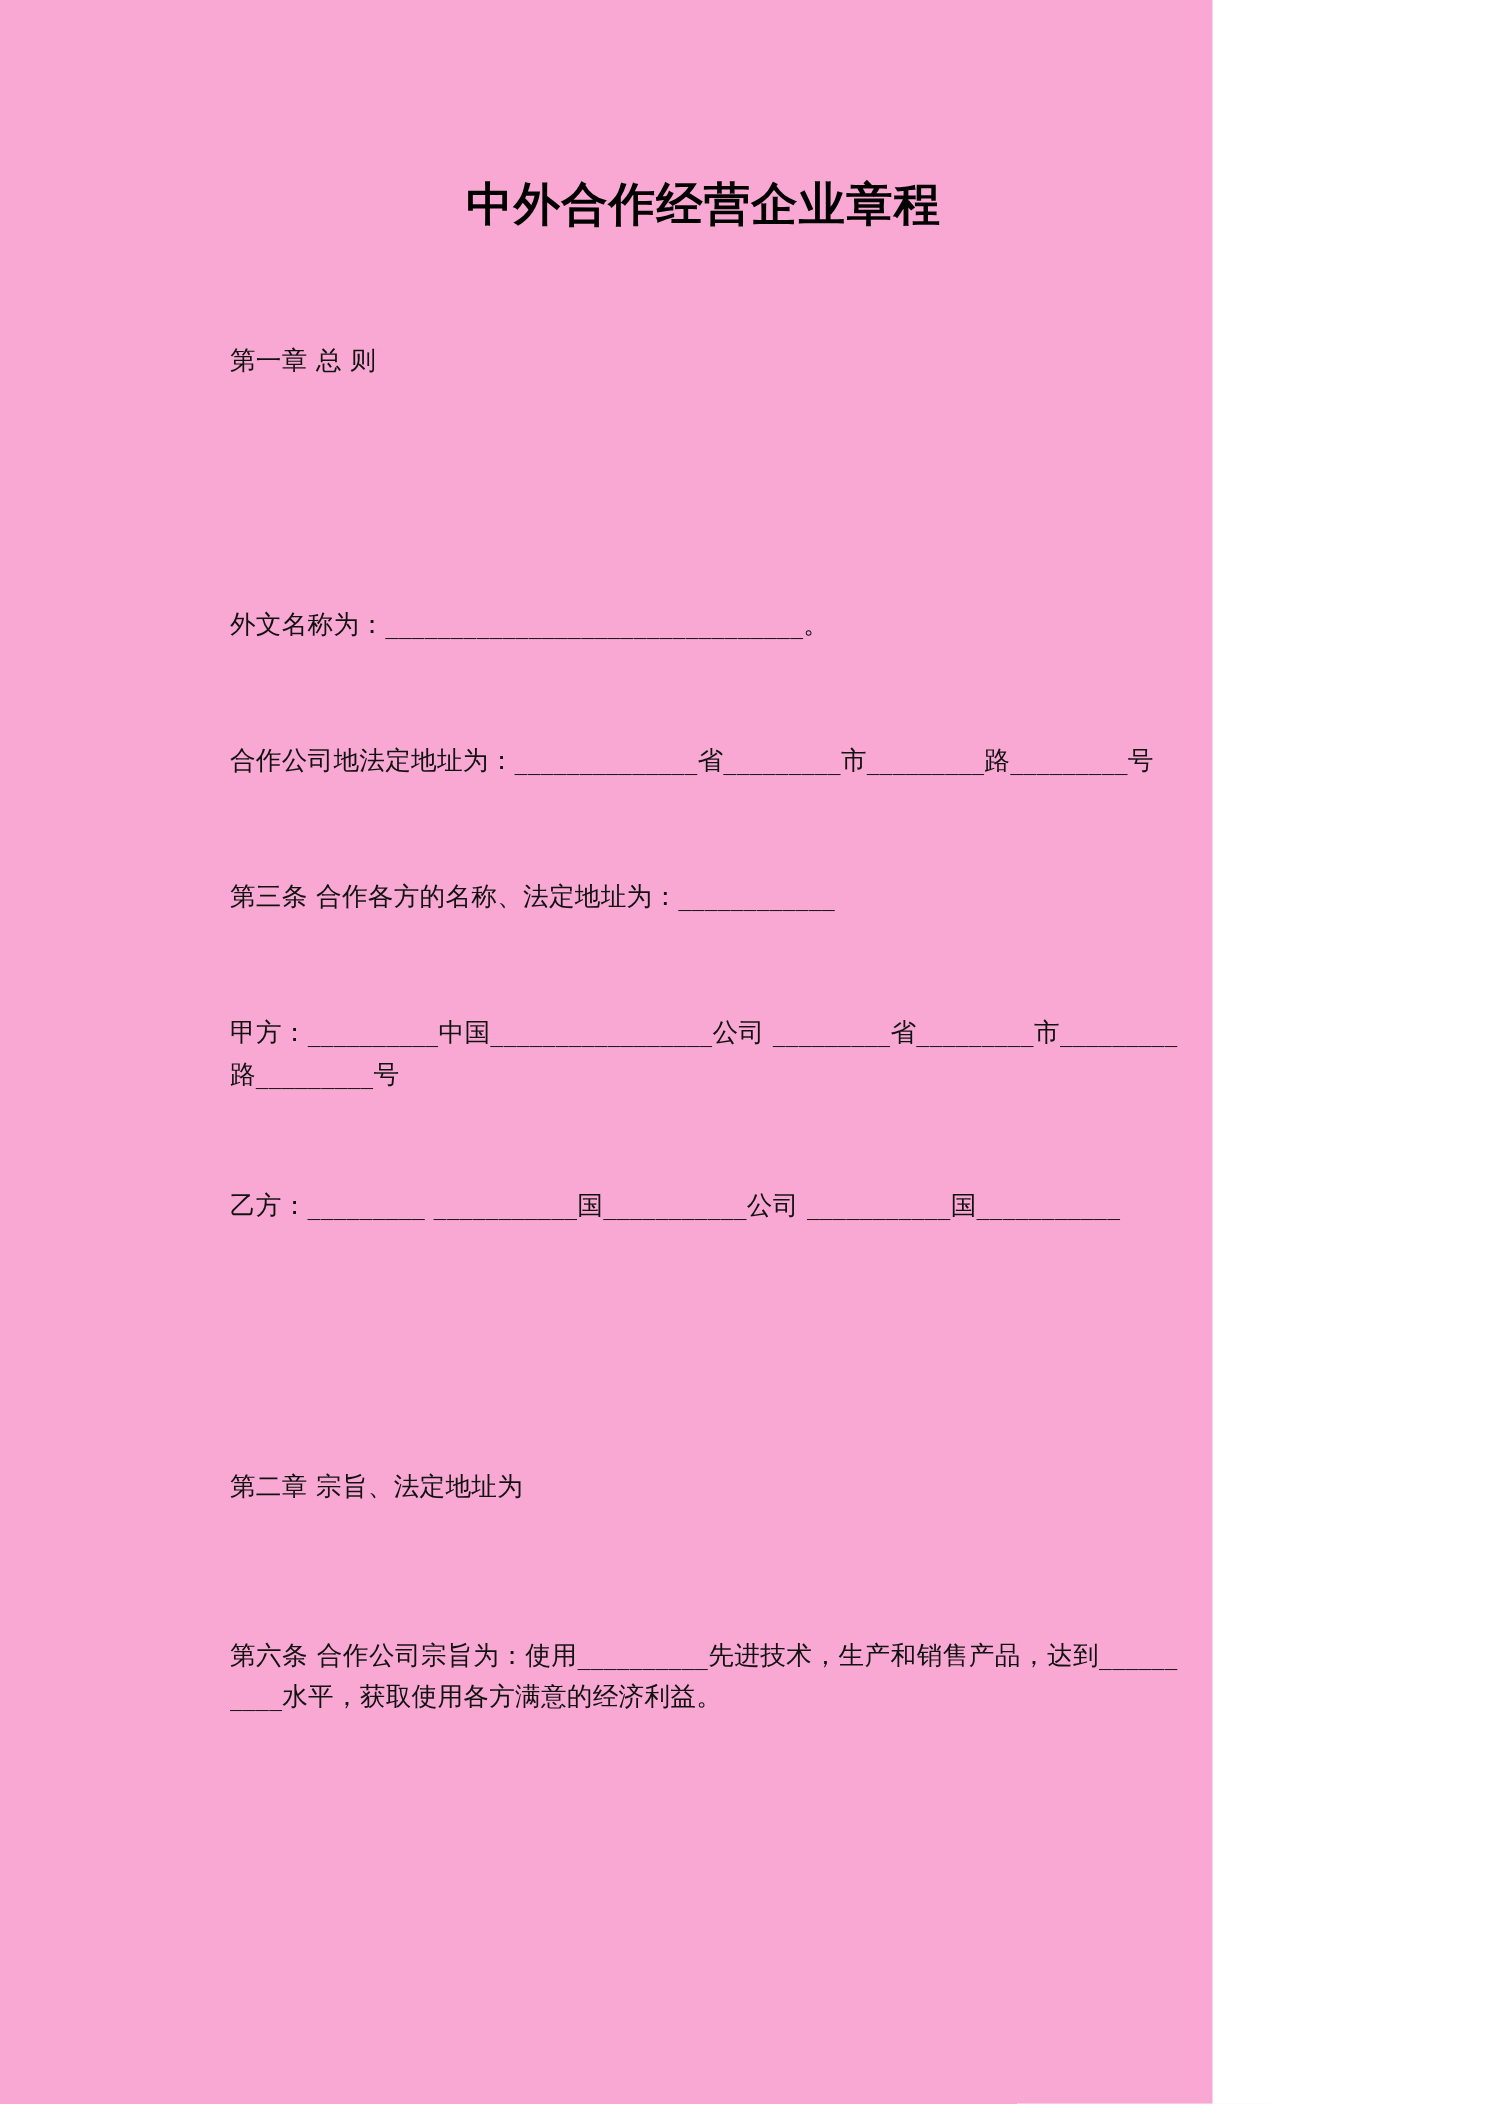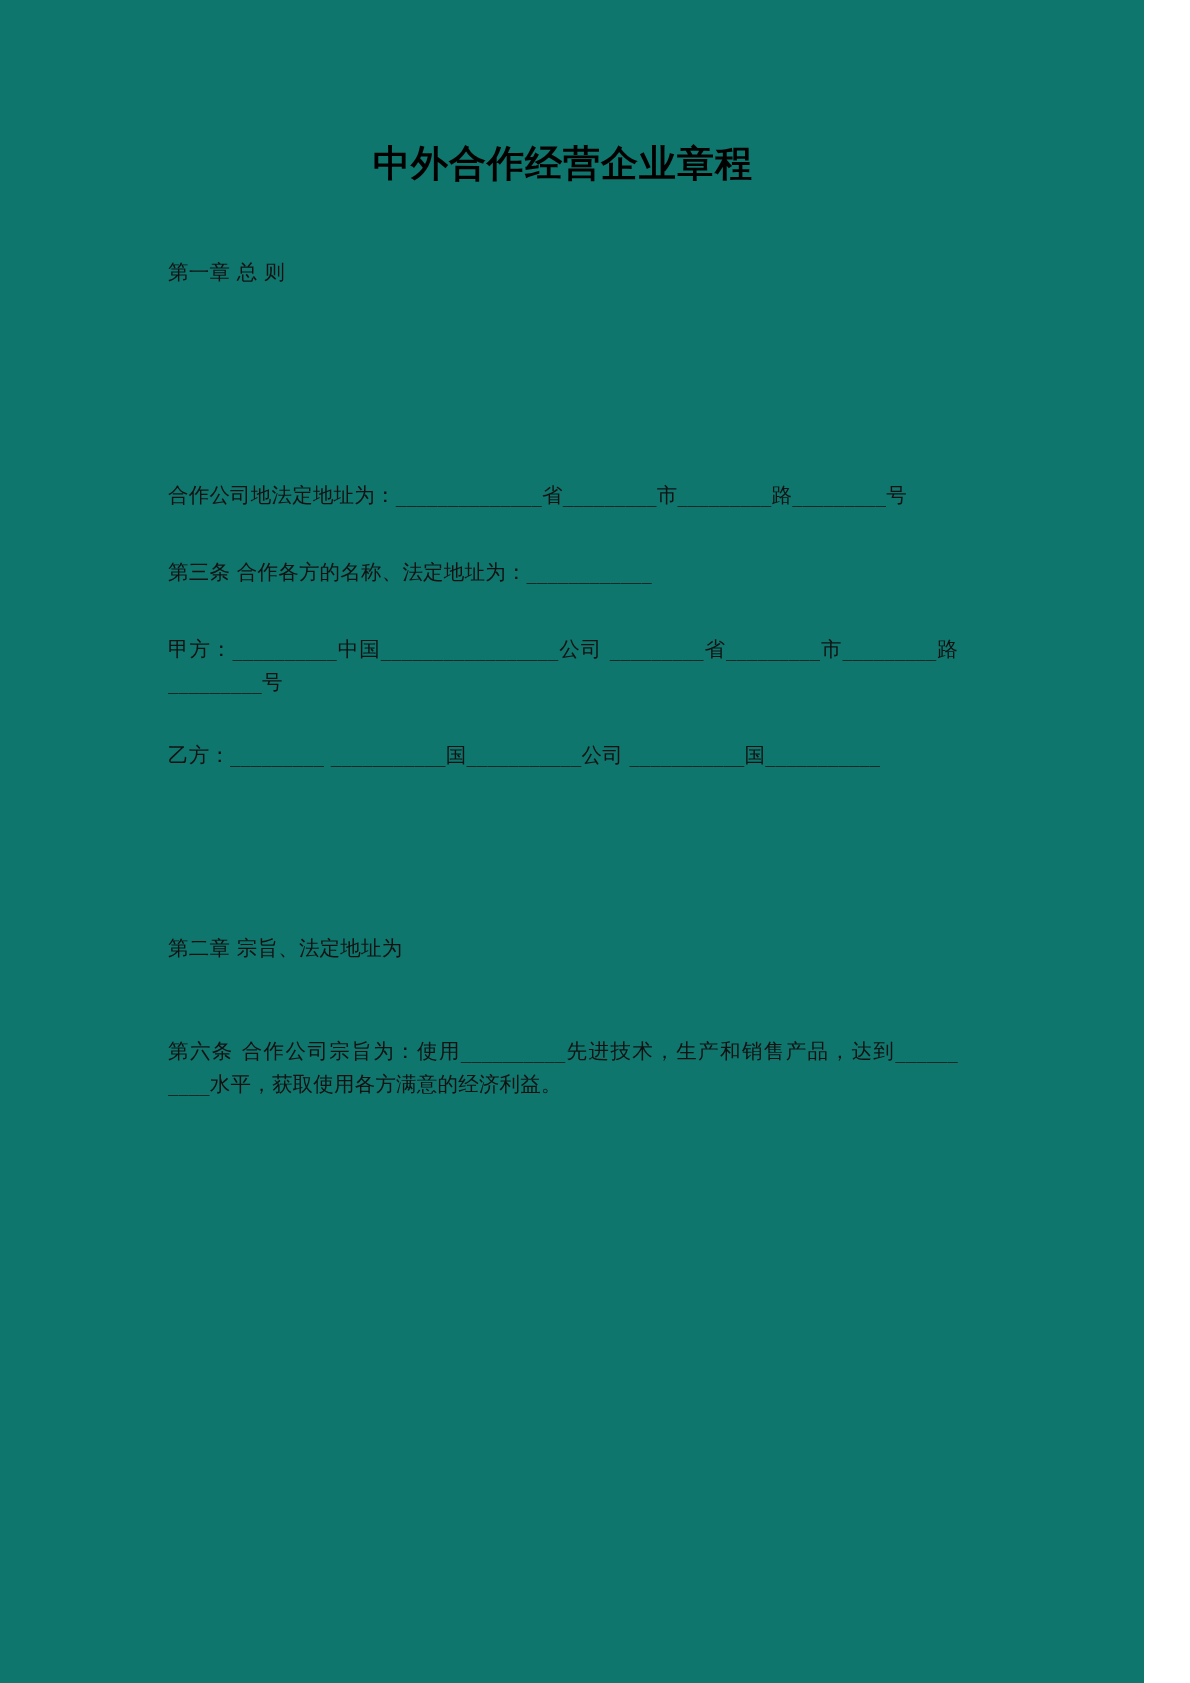--- a/index.html
+++ b/index.html
@@ -1,23 +1,23 @@
 <!DOCTYPE html>
 <html><head>
 <meta charset="utf-8">
 <style>
   html, body {
     margin: 0;
     padding: 0;
     background: #ffffff;
   }
   .page {
-    width: 1144px;
+    width: 970px;
     height: 1683px;
-    background: #0f766e;
+    background: #f9a8d4;
     position: relative;
     box-sizing: border-box;
     padding: 0;
     overflow: hidden;
     font-family: "DejaVu Serif", "Liberation Serif", serif;
     color: #000000;
   }
   .content {
     position: absolute;
     left: 168px;
@@ -33,21 +33,21 @@
     margin: 0;
     padding-top: 142px;
     letter-spacing: 1px;
     color: #000;
   }
   .para {
     font-size: 20.5px;
     line-height: 33px;
     text-align: justify;
     text-justify: inter-character;
-    margin: 0;
+    margin: 16px;
     color: #111;
     letter-spacing: 0.2px;
   }
   .blank-gap { display: block; }
   .sp-1 { height: 56px; }
   .sp-2 { height: 46px; }
   .sp-3 { height: 44px; }
   .sp-4 { height: 40px; }
   .sp-5 { height: 72px; }
   .sp-6 { height: 70px; }
@@ -66,20 +66,21 @@
     <p class="para">第一章  总  则</p>
 
     <div class="blank-gap sp-1"></div>
 
 
     <div class="blank-gap sp-2"></div>
 
 
     <div class="blank-gap sp-3"></div>
 
+    <p class="para">外文名称为：________________________________。</p>
 
     <div class="blank-gap sp-3"></div>
 
     <p class="para">合作公司地法定地址为：______________省_________市_________路_________号</p>
 
     <div class="blank-gap sp-3"></div>
 
     <p class="para">第三条  合作各方的名称、法定地址为：____________</p>
 
     <div class="blank-gap sp-3"></div>

